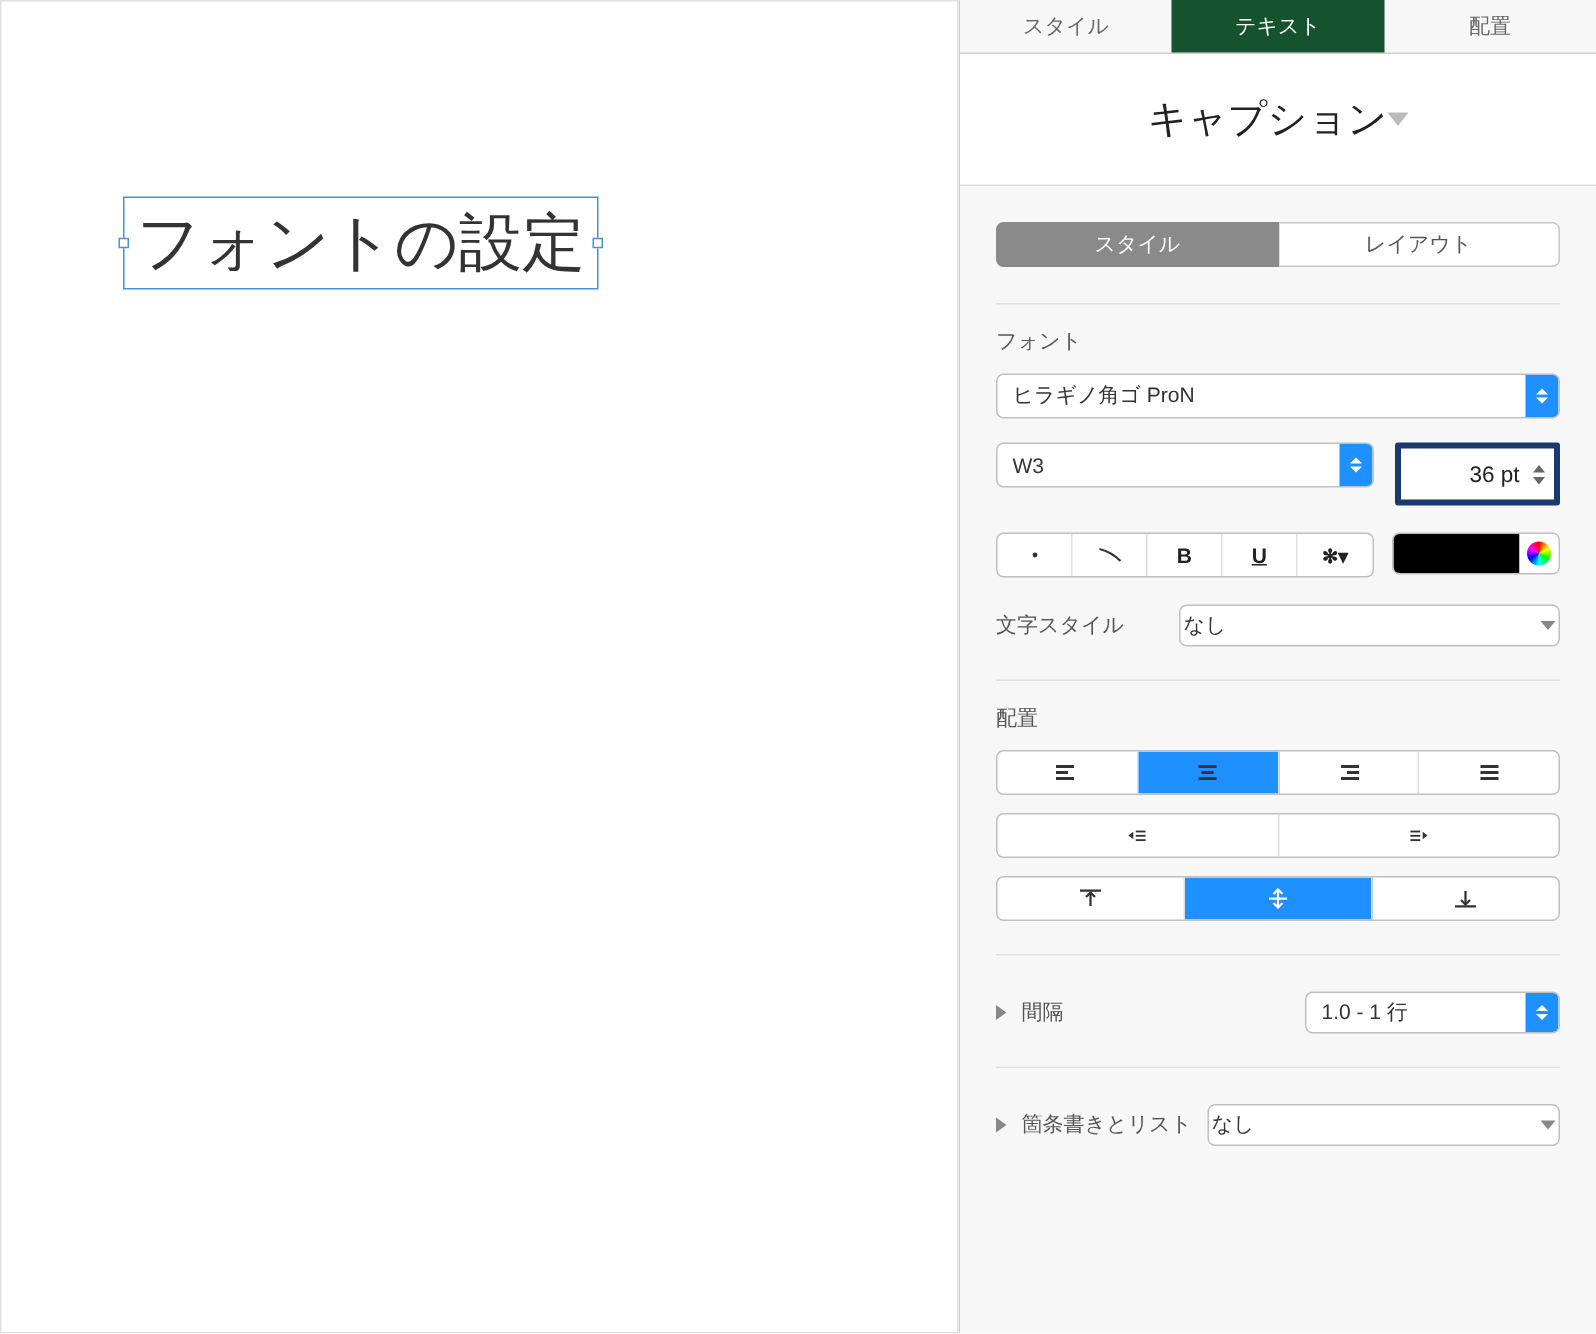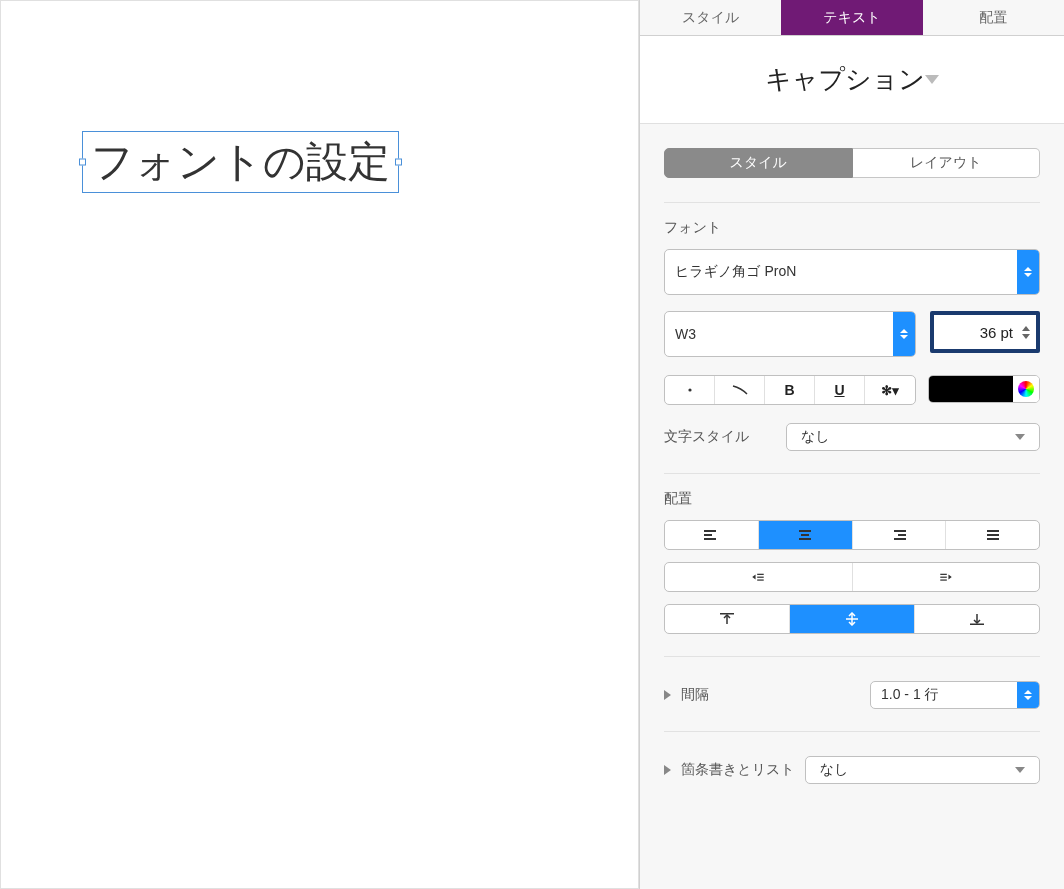--- a/index.html
+++ b/index.html
@@ -6,39 +6,39 @@
 body { width: 1064px; height: 889px; display: flex; background: #f5f5f5; overflow: hidden; }
 .canvas { width: 639px; height: 889px; background: #fff; border: 1px solid #e0e0e0; position: relative; }
 .textbox { position: absolute; top: 130px; left: 81px; border: 1px solid #4a90d9; padding: 2px 8px; font-size: 42px; color: #333; }
 .handle { position: absolute; width: 7px; height: 7px; background: #fff; border: 1px solid #4a90d9; top: 50%; transform: translateY(-50%); }
 .handle.left { left: -4px; }
 .handle.right { right: -4px; }
 
 .sidebar { flex: 1; background: #f7f7f7; border-left: 1px solid #d0d0d0; display: flex; flex-direction: column; }
 .tabs { display: flex; height: 36px; border-bottom: 1px solid #d0d0d0; }
 .tab { flex: 1; display: flex; align-items: center; justify-content: center; font-size: 14px; color: #666; cursor: pointer; }
-.tab.active { background: #701a75; color: #fff; }
+.tab.active { background: #14532d; color: #fff; }
 
 .preset { padding: 26px 24px; display: flex; align-items: center; justify-content: center; background: #fff; border-bottom: 1px solid #e0e0e0; }
 .preset-title { font-size: 26px; font-weight: 400; color: #222; }
 .triangle-down { width: 0; height: 0; border-left: 7px solid transparent; border-right: 7px solid transparent; border-top: 9px solid #bbb; }
 
 .content { padding: 0 24px 24px; }
 
 .seg { display: flex; width: 100%; margin: 24px 0; }
 .seg-btn { flex: 1; height: 30px; border: 1px solid #c6c6c6; background: #fff; color: #555; font-size: 14px; display: flex; align-items: center; justify-content: center; cursor: pointer; }
 .seg-btn.active { background: #8a8a8a; color: #fff; border-color: #8a8a8a; }
 .seg-btn:first-child { border-radius: 5px 0 0 5px; }
 .seg-btn:last-child { border-radius: 0 5px 5px 0; border-left: none; }
 
 .divider { height: 1px; background: #e2e2e2; margin: 4px 0 16px; }
 
 .section-label { font-size: 14px; color: #555; margin-bottom: 12px; }
 
-.select { position: relative; height: 46px; border: 1px solid #c0c0c0; border-radius: 5px; background: #fff; display: flex; align-items: center; padding: 0 10px; font-size: 14px; color: #333; cursor: pointer; overflow: hidden; }
+.select { position: relative; height: 30px; border: 1px solid #c0c0c0; border-radius: 5px; background: #fff; display: flex; align-items: center; padding: 0 10px; font-size: 14px; color: #333; cursor: pointer; overflow: hidden; }
 .select-end { position: absolute; right: 0; top: 0; bottom: 0; width: 22px; background: #1e90ff; display: flex; flex-direction: column; align-items: center; justify-content: center; gap: 2px; }
 .select-end .up { width: 0; height: 0; border-left: 4px solid transparent; border-right: 4px solid transparent; border-bottom: 4px solid #fff; }
 .select-end .dn { width: 0; height: 0; border-left: 4px solid transparent; border-right: 4px solid transparent; border-top: 4px solid #fff; }
 
 .font-row2 { display: flex; gap: 14px; margin-top: 16px; align-items: stretch; }
 .weight-select { flex: 1; }
 .size-box { width: 110px; height: 42px; border: 4px solid #1a3a6e; border-radius: 2px; display: flex; align-items: center; background: #fff; position: relative; }
 .size-input { flex: 1; text-align: right; padding-right: 6px; font-size: 15px; color: #222; border: none; outline: none; }
 .stepper { width: 14px; display: flex; flex-direction: column; align-items: center; justify-content: center; gap: 3px; margin-right: 3px; }
 .stepper .u { width: 0; height: 0; border-left: 4px solid transparent; border-right: 4px solid transparent; border-bottom: 5px solid #666; }
@@ -48,21 +48,21 @@
 .style-group { display: flex; border: 1px solid #c0c0c0; border-radius: 5px; overflow: hidden; background: #fff; }
 .style-group .cell { width: 50px; height: 28px; display: flex; align-items: center; justify-content: center; border-right: 1px solid #e0e0e0; cursor: pointer; font-size: 14px; color: #222; font-weight: 600; }
 .style-group .cell:last-child { border-right: none; }
 .color-well { flex: 1; height: 28px; border: 1px solid #c0c0c0; border-radius: 5px; display: flex; overflow: hidden; }
 .swatch { flex: 1; background: #000; }
 .picker { width: 26px; display: flex; align-items: center; justify-content: center; background: #fff; }
 .picker-circle { width: 16px; height: 16px; border-radius: 50%; background: conic-gradient(red,yellow,lime,cyan,blue,magenta,red); }
 
 .kv-row { display: flex; align-items: center; margin-top: 18px; gap: 32px; }
 .kv-label { font-size: 14px; color: #555; min-width: 90px; }
-.inline-select { flex: 1; height: 28px; border: 1px solid #c0c0c0; border-radius: 5px; background: #fff; display: flex; align-items: center; justify-content: space-between; padding: 0 14px; font-size: 14px; color: #333; cursor: pointer; }
+.inline-select { flex: 1; height: 28px; border: 1px solid #c0c0c0; border-radius: 5px; background: #fff; display: flex; align-items: center; justify-content: space-between; padding: 0 2px; font-size: 14px; color: #333; cursor: pointer; }
 .chevron { width: 0; height: 0; border-left: 5px solid transparent; border-right: 5px solid transparent; border-top: 6px solid #888; }
 
 .align-row { display: flex; border: 1px solid #c0c0c0; border-radius: 5px; overflow: hidden; background: #fff; height: 30px; }
 .align-cell { flex: 1; display: flex; align-items: center; justify-content: center; border-right: 1px solid #e0e0e0; cursor: pointer; }
 .align-cell:last-child { border-right: none; }
 .align-cell.active { background: #1e90ff; }
 .align-cell.active svg path, .align-cell.active svg line { stroke: #fff; fill: #fff; }
 
 .align-row.two .align-cell { flex: 1; }
 .align-row + .align-row { margin-top: 12px; }

